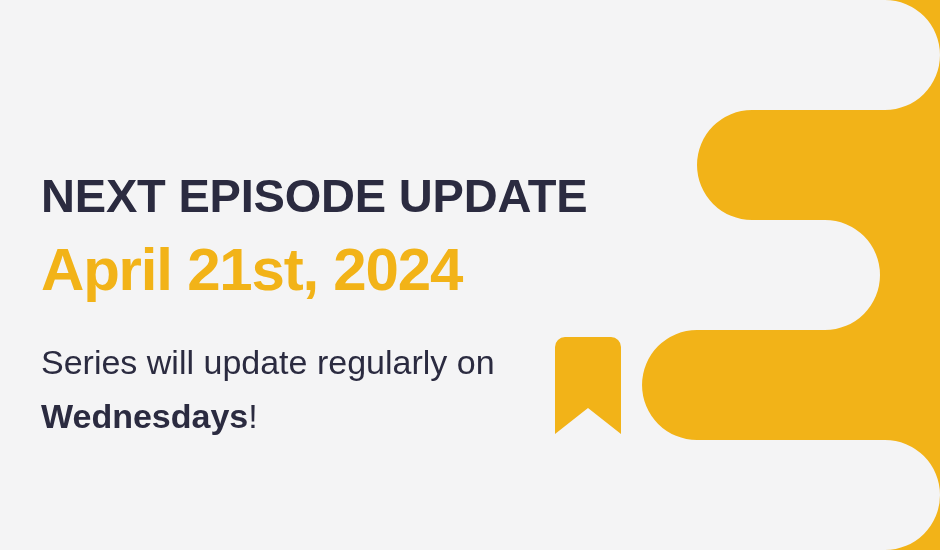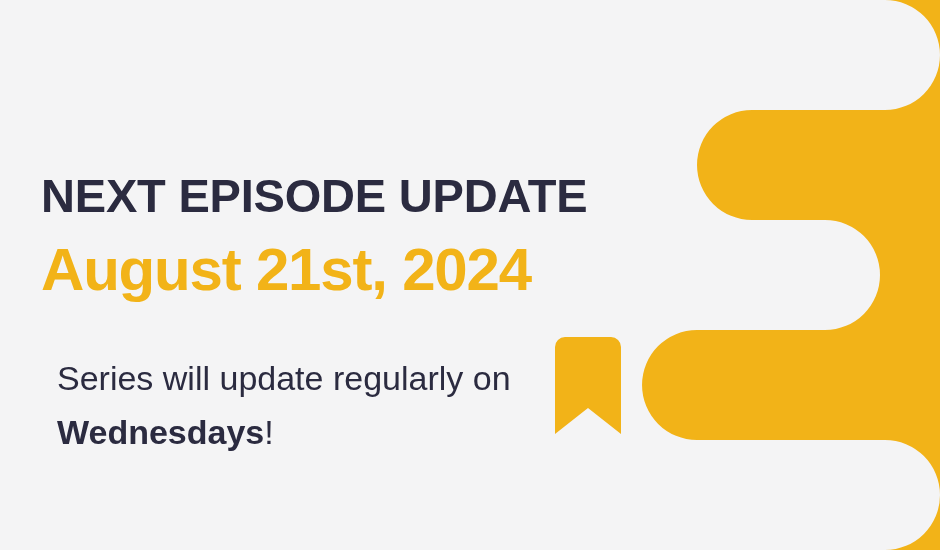--- a/index.html
+++ b/index.html
@@ -70,21 +70,21 @@
     letter-spacing: -1.2px;
     line-height: 1;
     color: #f2b318;
     white-space: nowrap;
   }
 
   #schedule-note {
     position: absolute;
     top: 336px;
     left: 0;
-    margin: 16px;
+    margin: 0;
     width: 520px;
     font-family: "Liberation Sans", sans-serif;
     font-size: 34px;
     font-weight: normal;
     line-height: 1.58;
     color: #2b2b40;
   }
   #schedule-note .day-emphasis {
     font-weight: bold;
   }
@@ -125,21 +125,21 @@
         L 330 550
         Z
       "></path>
     </svg>
   </div>
 
   <div id="content">
 
     <h1 id="eyebrow-title">NEXT EPISODE UPDATE</h1>
 
-    <h2 id="date-title">August 21st, 2024</h2>
+    <h2 id="date-title">April 21st, 2024</h2>
 
     <p id="schedule-note"><span>Series will update regularly on </span><span class="day-emphasis">Wednesdays</span><span>!</span></p>
 
   </div>
 
   <div id="bookmark-icon">
     <svg viewBox="0 0 66 97" xmlns="http://www.w3.org/2000/svg" aria-hidden="true">
       <path fill="#f2b318" d="
         M 0 10
         A 10 10 0 0 1 10 0

